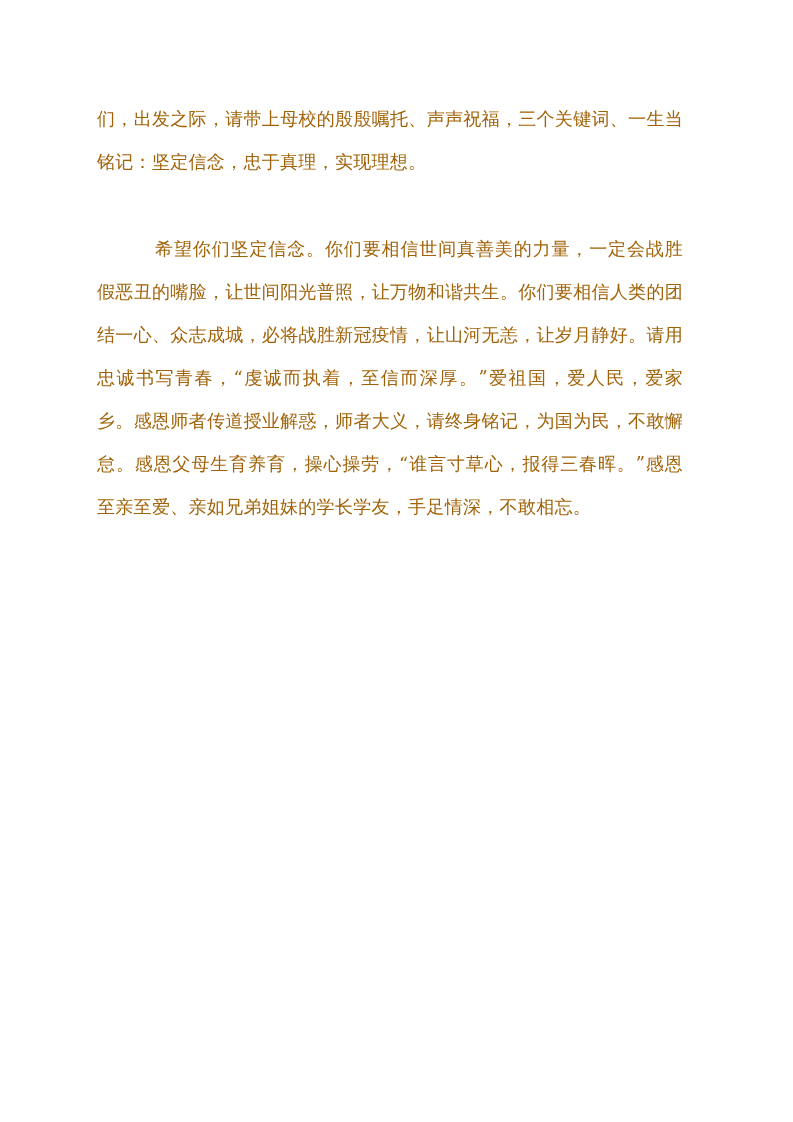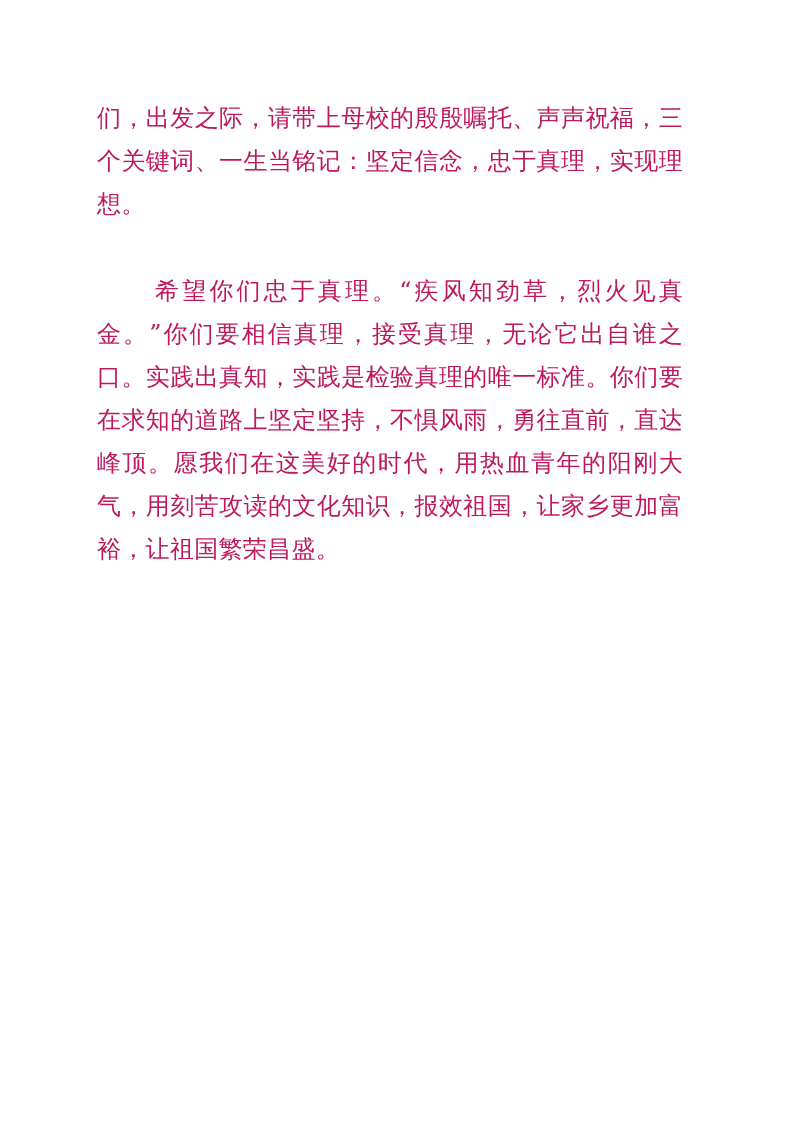--- a/index.html
+++ b/index.html
@@ -12,34 +12,34 @@
       width: 793px;
       height: 1122px;
       box-sizing: border-box;
       background: #ffffff;
       padding: 97px 110px 0 97px;
       overflow: hidden;
     }
     .doc-para {
       margin: 0 0 44px 0;
       font-family: "DejaVu Serif", "Liberation Serif", serif;
-      font-size: 24px;
+      font-size: 18px;
       line-height: 43px;
-      color: #be185d;
+      color: #a16207;
       text-align: justify;
       text-justify: inter-ideograph;
       letter-spacing: 0.3px;
       word-break: break-all;
     }
     .doc-para.indent {
       text-indent: 58px;
     }
   </style>
 </head>
 <body>
 
 <div class="page">
   <p class="doc-para">们，出发之际，请带上母校的殷殷嘱托、声声祝福，三个关键词、一生当铭记：坚定信念，忠于真理，实现理想。</p>
 
+  <p class="doc-para indent">希望你们坚定信念。你们要相信世间真善美的力量，一定会战胜假恶丑的嘴脸，让世间阳光普照，让万物和谐共生。你们要相信人类的团结一心、众志成城，必将战胜新冠疫情，让山河无恙，让岁月静好。请用忠诚书写青春，“虔诚而执着，至信而深厚。”爱祖国，爱人民，爱家乡。感恩师者传道授业解惑，师者大义，请终身铭记，为国为民，不敢懈怠。感恩父母生育养育，操心操劳，“谁言寸草心，报得三春晖。”感恩至亲至爱、亲如兄弟姐妹的学长学友，手足情深，不敢相忘。</p>
 
-  <p class="doc-para indent">希望你们忠于真理。“疾风知劲草，烈火见真金。”你们要相信真理，接受真理，无论它出自谁之口。实践出真知，实践是检验真理的唯一标准。你们要在求知的道路上坚定坚持，不惧风雨，勇往直前，直达峰顶。愿我们在这美好的时代，用热血青年的阳刚大气，用刻苦攻读的文化知识，报效祖国，让家乡更加富裕，让祖国繁荣昌盛。</p>
 
 </div>
 
 </body></html>

